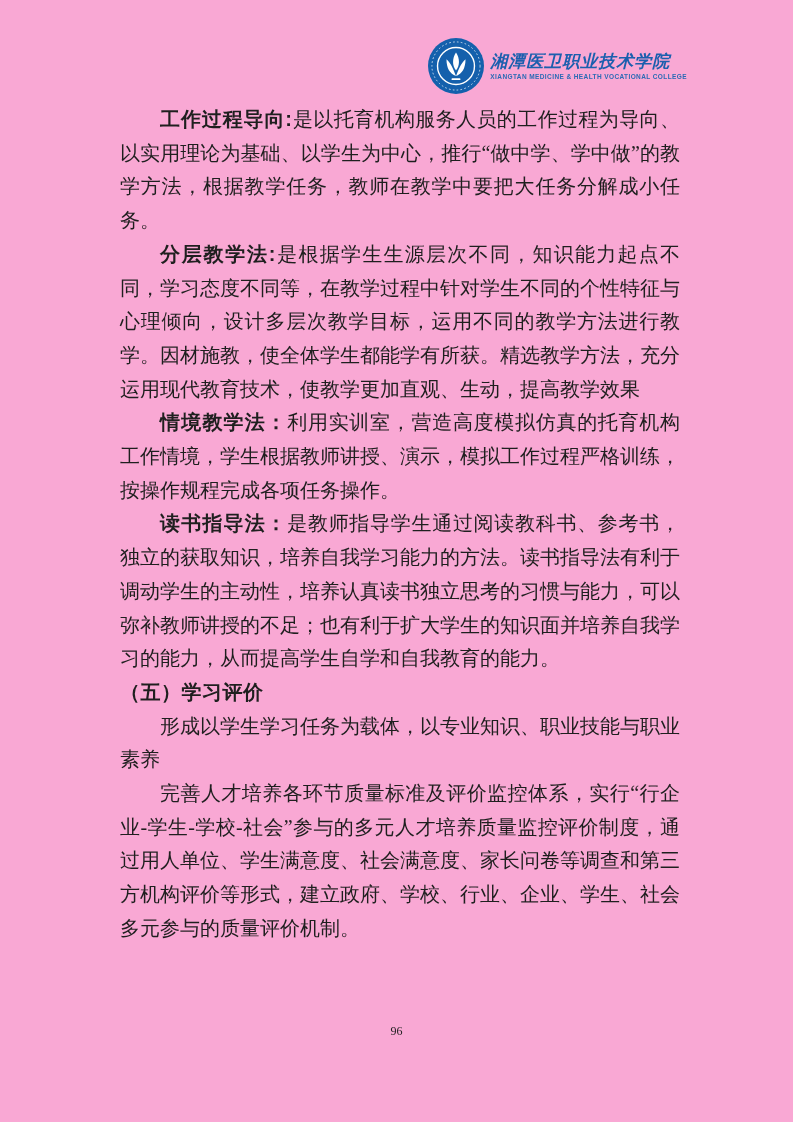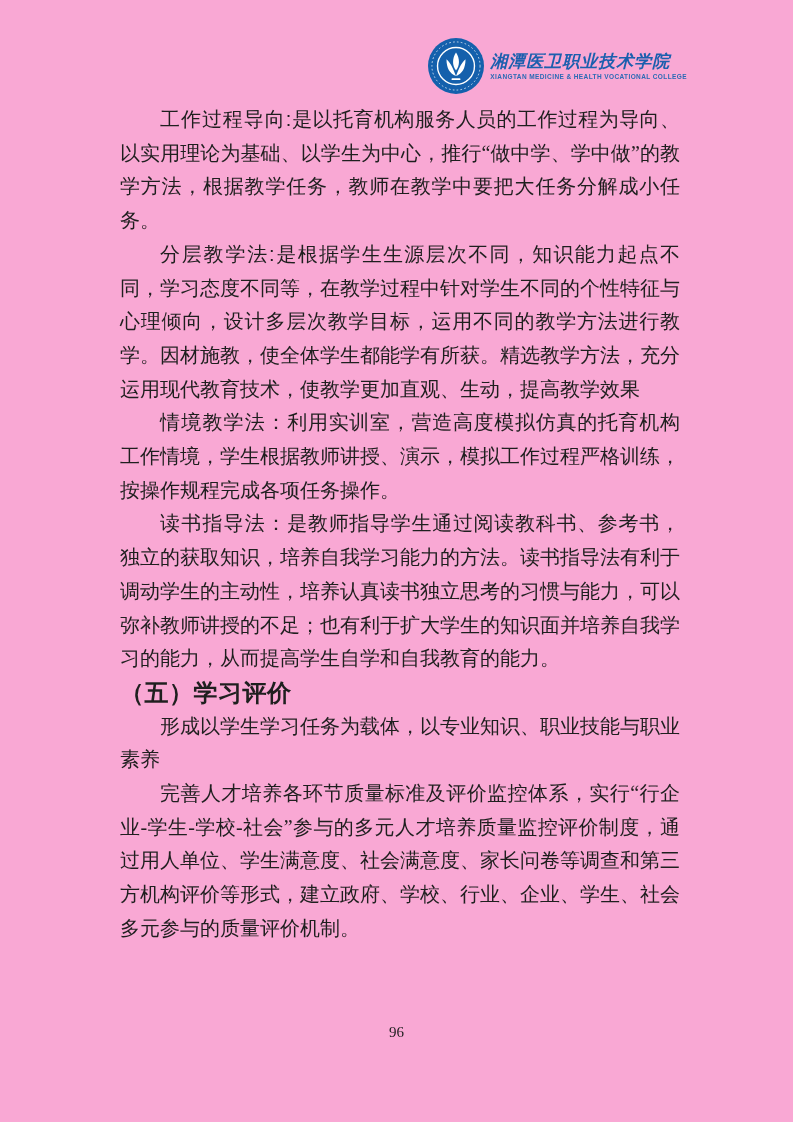--- a/index.html
+++ b/index.html
@@ -70,37 +70,37 @@
     margin: 0;
     text-align: justify;
     text-justify: inter-ideograph;
   }
   .doc-body p.paragraph { text-indent: 2em; }
   .doc-body p.continuation { text-indent: 0; }
   .doc-body p.heading {
     text-indent: 0;
     font-family: "Liberation Sans", sans-serif;
     font-weight: bold;
-    font-size: 24px;
+    font-size: 20px;
     letter-spacing: 0.5px;
   }
   .doc-body strong.lead {
     font-family: "Liberation Sans", sans-serif;
-    font-weight: normal;
+    font-weight: bold;
     letter-spacing: 0.5px;
   }
 
   
   .page-number {
     position: absolute;
     top: 1024px;
     left: 0;
     width: 100%;
     text-align: center;
-    font-size: 15px;
+    font-size: 12px;
     color: #1f1f1f;
   }
 </style>
 </head>
 <body>
 
 <div class="page">
 
   <div class="logo">
     <svg class="logo-emblem" viewBox="0 0 100 100" xmlns="http://www.w3.org/2000/svg" aria-hidden="true">

